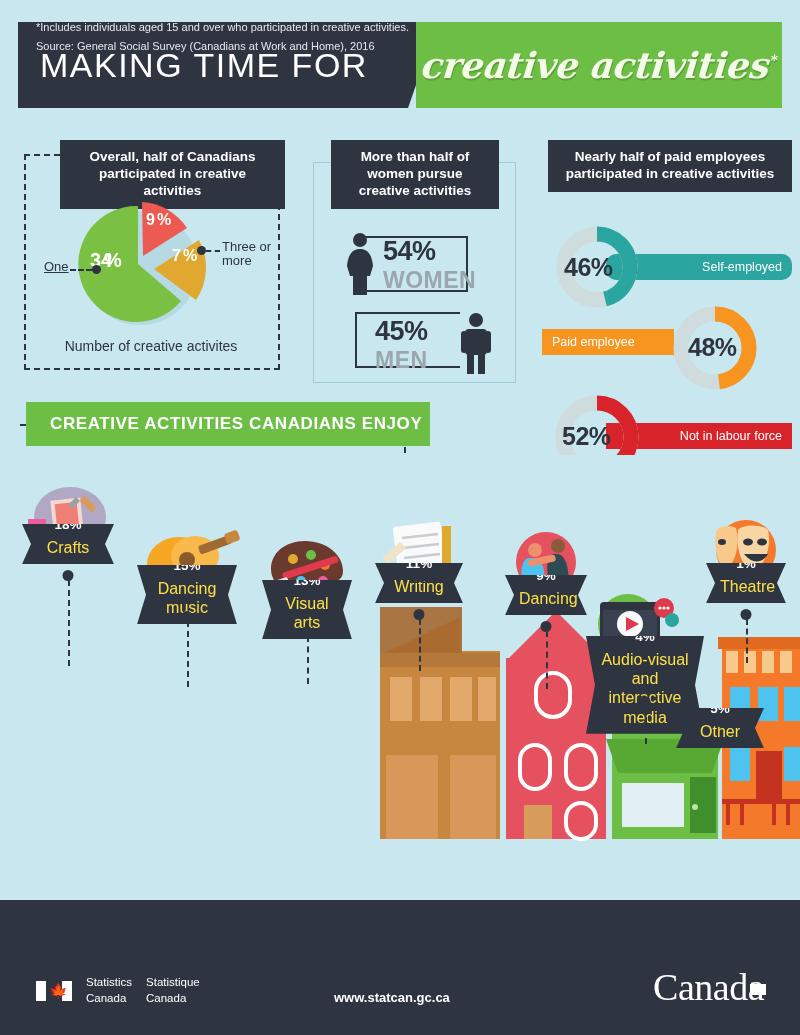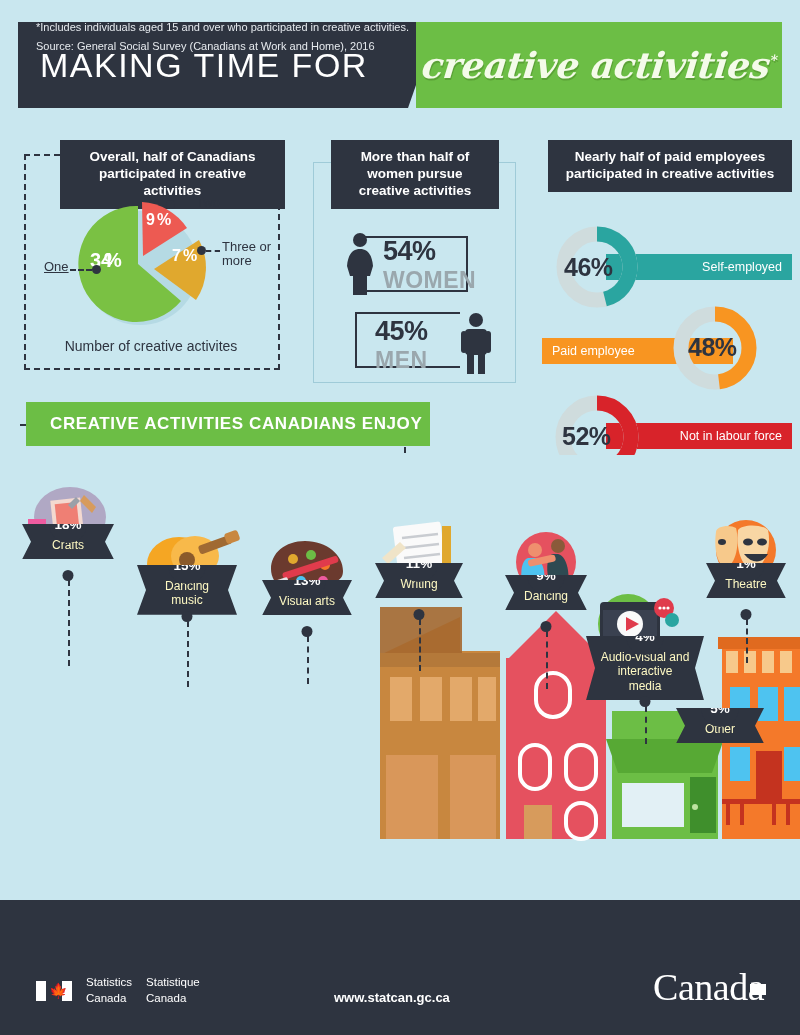--- a/index.html
+++ b/index.html
@@ -109,21 +109,21 @@
     padding: 14px 14px 7px; text-align: center;
     clip-path: polygon(0 0, 100% 0, calc(100% - 9px) 50%, 100% 100%, 0 100%, 9px 50%);
   }
   .chip-badge {
     position: absolute; left: 50%; transform: translateX(-50%);
     background: #2e3440; border-radius: 50%;
     width: 38px; height: 38px; top: -19px;
     display: flex; align-items: center; justify-content: center;
     color: #fff; font-weight: bold; font-size: 13.5px;
   }
-  .chip-name { font-size: 12px; color: #fef9c3; line-height: 1.2; }
+  .chip-name { font-size: 16px; color: #fde047; line-height: 1.2; }
   .chip-stem-dot {
     position: absolute; left: 50%; transform: translateX(-50%);
     width: 11px; height: 11px; border-radius: 50%; background: #2e3440;
   }
   .chip-stem { position: absolute; left: 50%; border-left: 2px dashed #2e3440; }
 
   
   .footer { position: absolute; left: 0; top: 900px; width: 800px; height: 135px; background: #2e3440; }
   .foot-note { position: absolute; left: 36px; top: 18px; color: #e6eaee; font-size: 11px; line-height: 1.75; }
   .statcan { position: absolute; left: 36px; top: 975px; display: flex; align-items: center; gap: 14px; }
@@ -224,28 +224,28 @@
     </svg>
     <div class="g-row" style="left:62px; top:176px; flex-direction:column; align-items:flex-start;justify-content:flex-end;">
       <div class="g-pct">45%</div>
       <div class="g-word">MEN</div>
     </div>
   </div>
 
   <div class="emp-box">
     <div class="panel-title emp-title">Nearly half of paid employees participated in creative activities</div>
 
-    <div class="donut-label" style="left:66px; top:114px; width:186px; background:#2aa5a0; justify-content:flex-end;">Self-employed</div>
+    <div class="donut-label" style="left:66px; top:114px; width:186px; background:#2aa5a0; justify-content:flex-end;border-radius:10px;">Self-employed</div>
     <svg width="90" height="90" style="position:absolute;left:12px;top:82px;" class="donut">
       <circle cx="45" cy="45" r="33" fill="none" stroke="#cfdcdd" stroke-width="15"></circle>
       <circle cx="45" cy="45" r="33" fill="none" stroke="#2aa5a0" stroke-width="15" stroke-dasharray="95.4 207.3" transform="rotate(-90 45 45)"></circle>
     </svg>
     <div class="donut-pct" style="left:24px; top:113px;">46%</div>
 
-    <div class="donut-label" style="left:2px; top:198px; width:191px; background:#f89521; justify-content:flex-start;">Paid employee</div>
+    <div class="donut-label" style="left:2px; top:189px; width:132px; background:#f89521; justify-content:flex-start;">Paid employee</div>
     <svg width="94" height="94" style="position:absolute;left:128px;top:161px;" class="donut">
       <circle cx="47" cy="47" r="34" fill="none" stroke="#cfdcdd" stroke-width="15"></circle>
       <circle cx="47" cy="47" r="34" fill="none" stroke="#f89521" stroke-width="15" stroke-dasharray="102.6 111.1" transform="rotate(-90 47 47)"></circle>
     </svg>
     <div class="donut-pct" style="left:148px; top:193px;">48%</div>
 
     <div class="donut-label" style="left:66px; top:283px; width:186px; background:#d8232a; justify-content:flex-end;">Not in labour force</div>
     <svg width="94" height="94" style="position:absolute;left:10px;top:250px;" class="donut">
       <circle cx="47" cy="47" r="34" fill="none" stroke="#cfdcdd" stroke-width="15"></circle>
       <circle cx="47" cy="47" r="34" fill="none" stroke="#d8232a" stroke-width="15" stroke-dasharray="111.1 102.6" transform="rotate(-90 47 47)"></circle>

